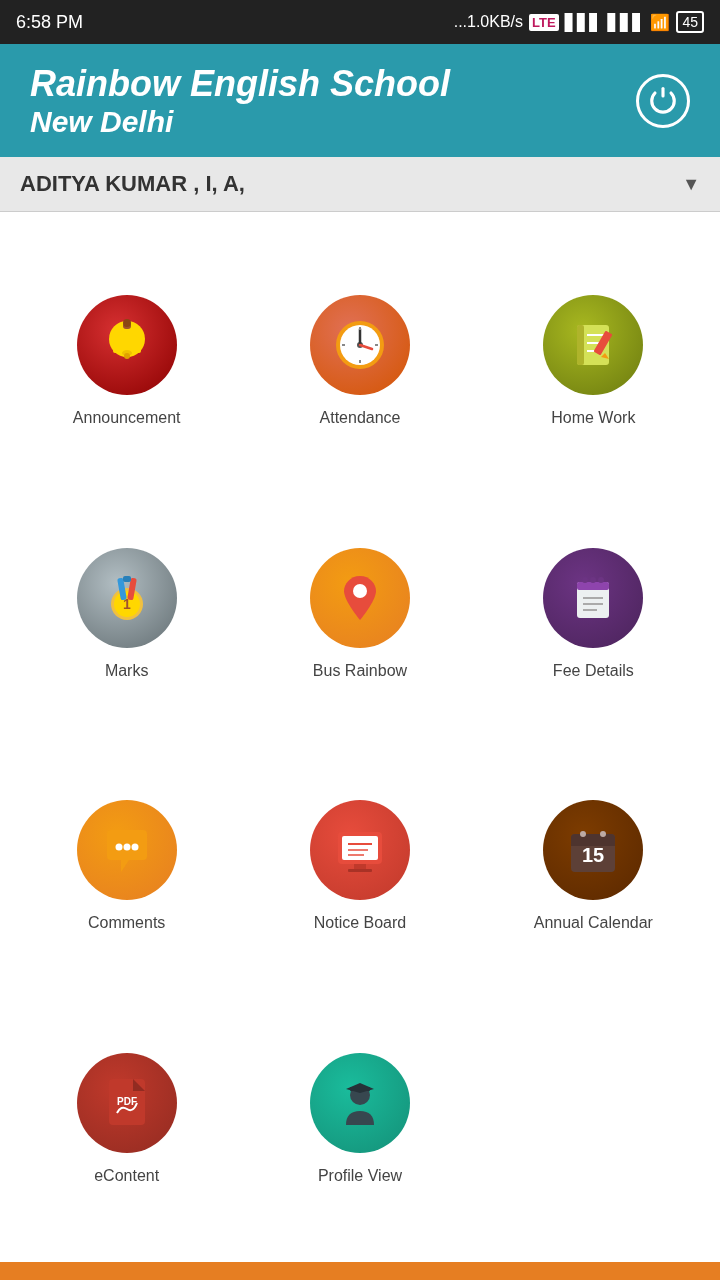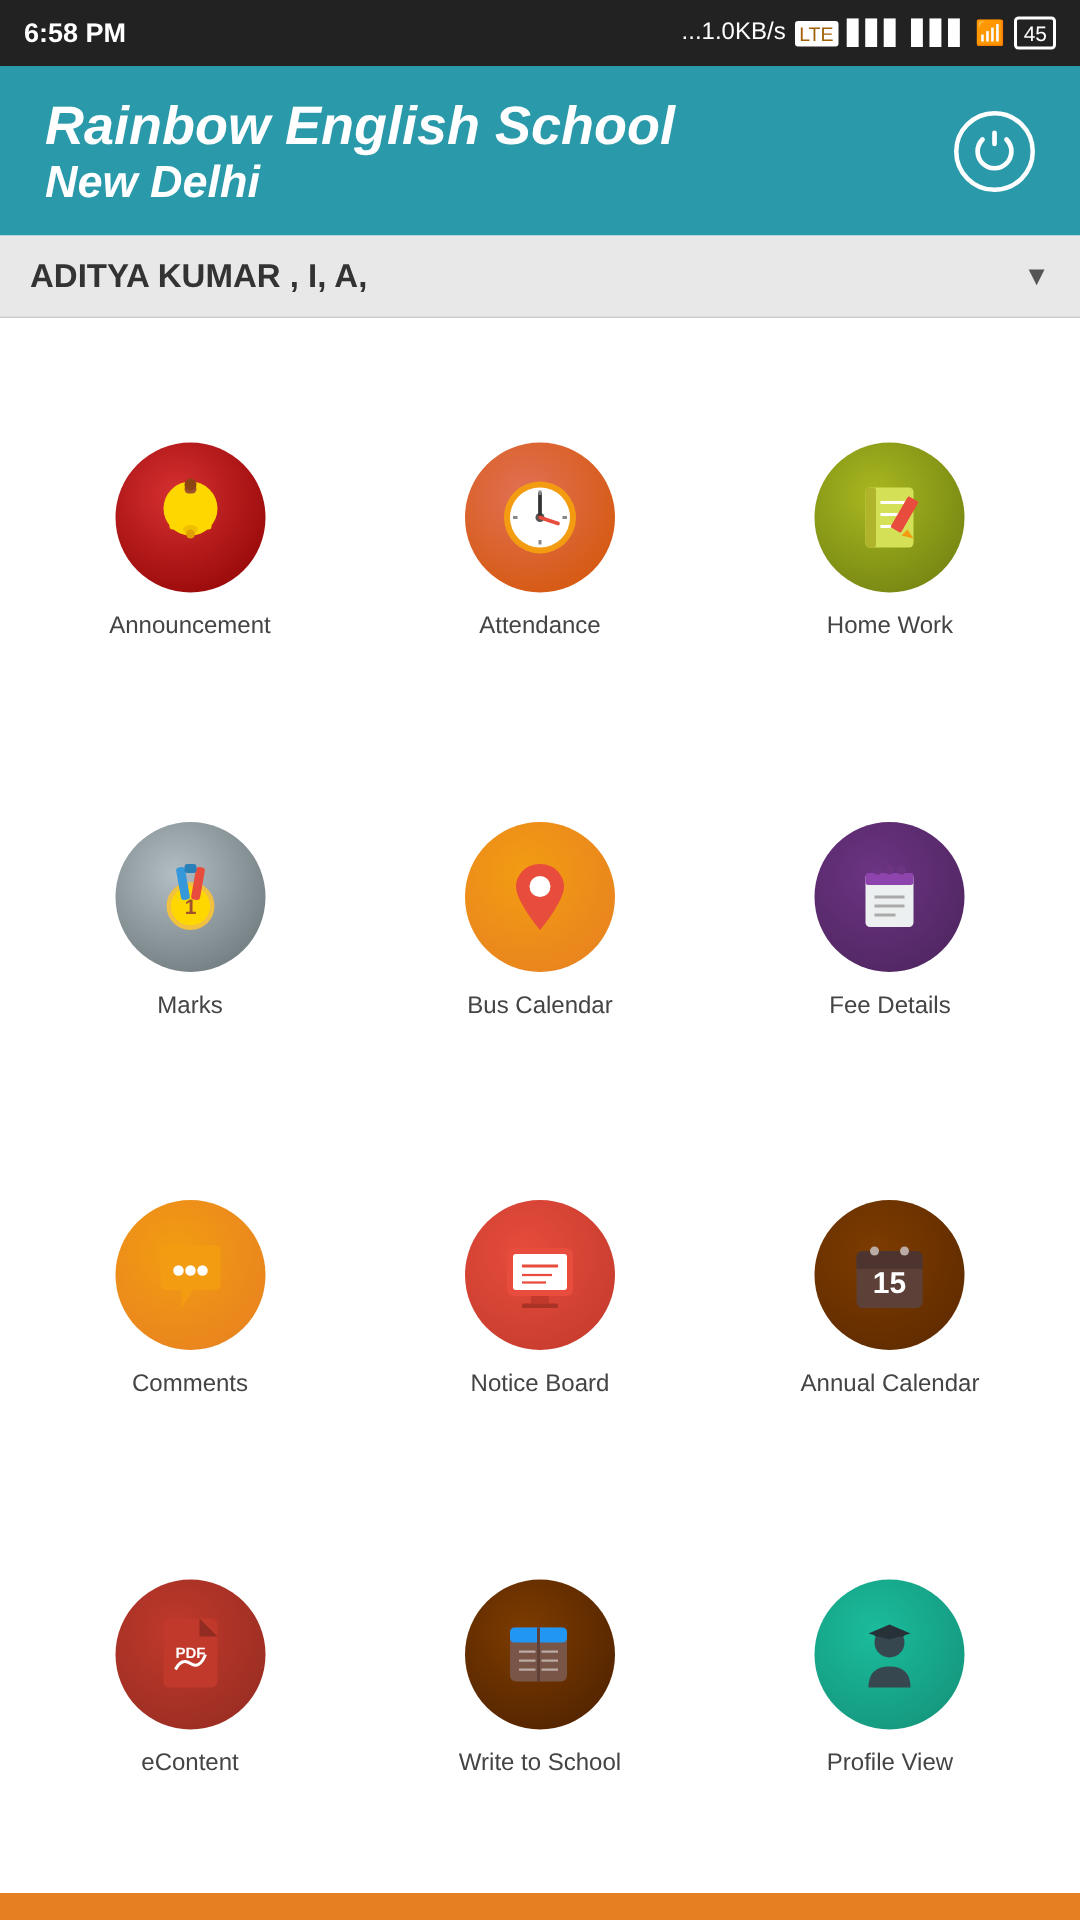--- a/index.html
+++ b/index.html
@@ -17,21 +17,21 @@
     .status-bar {
       background: #222;
       color: #fff;
       display: flex;
       justify-content: space-between;
       align-items: center;
       padding: 6px 16px;
       font-size: 18px;
       height: 44px;
     }
-    .status-left { font-weight: bold; }
+    .status-left { font-weight: normal; }
     .status-right { display: flex; align-items: center; gap: 6px; font-size: 16px; }
 
     
     .header {
       background: #2a9aab;
       display: flex;
       align-items: center;
       justify-content: space-between;
       padding: 18px 30px;
       min-height: 110px;
@@ -141,21 +141,21 @@
     
     svg { display: block; }
   </style>
 </head>
 <body>
 
 <div class="status-bar">
   <span class="status-left">6:58 PM</span>
   <div class="status-right">
     <span>...1.0KB/s</span>
-    <span style="font-size:13px;background:#fff;color:#a16207;padding:1px 3px;border-radius:2px;font-weight:normal;">LTE</span>
+    <span style="font-size:13px;background:#fff;color:#be185d;padding:1px 3px;border-radius:2px;font-weight:bold;">LTE</span>
     <span>▋▋▋</span>
     <span>▋▋▋</span>
     <span>📶</span>
     <span style="border:2px solid #fff;border-radius:3px;padding:1px 4px;font-size:14px;">45</span>
   </div>
 </div>
 
 <div class="header">
   <div class="header-title">
     <div class="school-name">Rainbow English School</div>
@@ -245,21 +245,21 @@
   </div>
 
   <div class="menu-item">
     <div class="icon-circle ic-buslocation">
       <svg viewBox="0 0 60 60" width="60" height="60">
 
         <path d="M30 8 C20 8 14 16 14 23 C14 33 30 52 30 52 C30 52 46 33 46 23 C46 16 40 8 30 8 Z" fill="#e74c3c"></path>
         <circle cx="30" cy="23" r="7" fill="#fff"></circle>
       </svg>
     </div>
-    <span class="menu-label">Bus Calendar</span>
+    <span class="menu-label">Bus Rainbow</span>
   </div>
 
   <div class="menu-item">
     <div class="icon-circle ic-feedetails">
       <svg viewBox="0 0 60 60" width="60" height="60">
 
         <rect x="14" y="14" width="32" height="36" rx="3" fill="#ecf0f1"></rect>
         <rect x="14" y="14" width="32" height="8" rx="2" fill="#8e44ad"></rect>
 
         <circle cx="22" cy="12" r="3" fill="#6c3483"></circle>
@@ -326,38 +326,20 @@
         <polygon points="36,6 48,18 36,18" fill="#922b21"></polygon>
 
         <text x="30" y="32" text-anchor="middle" font-size="10" font-weight="bold" fill="#fff">PDF</text>
 
         <path d="M20 40 Q24 32 30 36 Q36 40 40 30" fill="none" stroke="#fff" stroke-width="2"></path>
       </svg>
     </div>
     <span class="menu-label">eContent</span>
   </div>
 
-  <div class="menu-item">
-    <div class="icon-circle ic-writetoschool">
-      <svg viewBox="0 0 60 60" width="60" height="60">
-
-        <rect x="10" y="12" width="38" height="36" rx="4" fill="#795548"></rect>
-        <rect x="10" y="12" width="38" height="10" rx="3" fill="#2196f3"></rect>
-
-        <line x1="29" y1="12" x2="29" y2="48" stroke="#5d4037" stroke-width="2"></line>
-        <line x1="16" y1="28" x2="27" y2="28" stroke="#bcaaa4" stroke-width="1.5"></line>
-        <line x1="16" y1="34" x2="27" y2="34" stroke="#bcaaa4" stroke-width="1.5"></line>
-        <line x1="16" y1="40" x2="27" y2="40" stroke="#bcaaa4" stroke-width="1.5"></line>
-        <line x1="31" y1="28" x2="42" y2="28" stroke="#bcaaa4" stroke-width="1.5"></line>
-        <line x1="31" y1="34" x2="42" y2="34" stroke="#bcaaa4" stroke-width="1.5"></line>
-        <line x1="31" y1="40" x2="42" y2="40" stroke="#bcaaa4" stroke-width="1.5"></line>
-      </svg>
-    </div>
-    <span class="menu-label">Write to School</span>
-  </div>
 
 
   <div class="menu-item">
     <div class="icon-circle ic-profileview">
       <svg viewBox="0 0 60 60" width="60" height="60">
 
         <circle cx="30" cy="22" r="10" fill="#37474f"></circle>
 
         <rect x="20" y="14" width="20" height="4" rx="1" fill="#263238"></rect>
         <polygon points="30,10 44,16 30,20 16,16" fill="#263238"></polygon>

